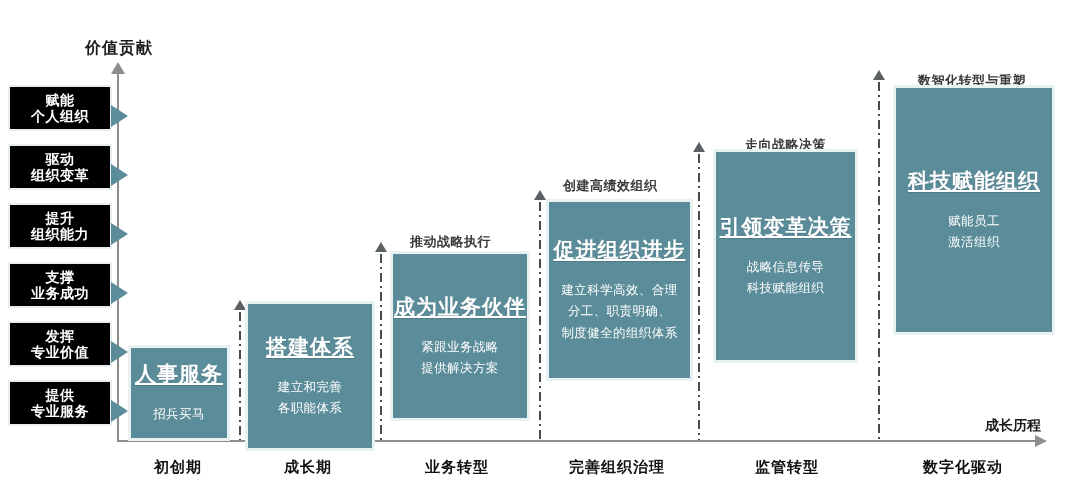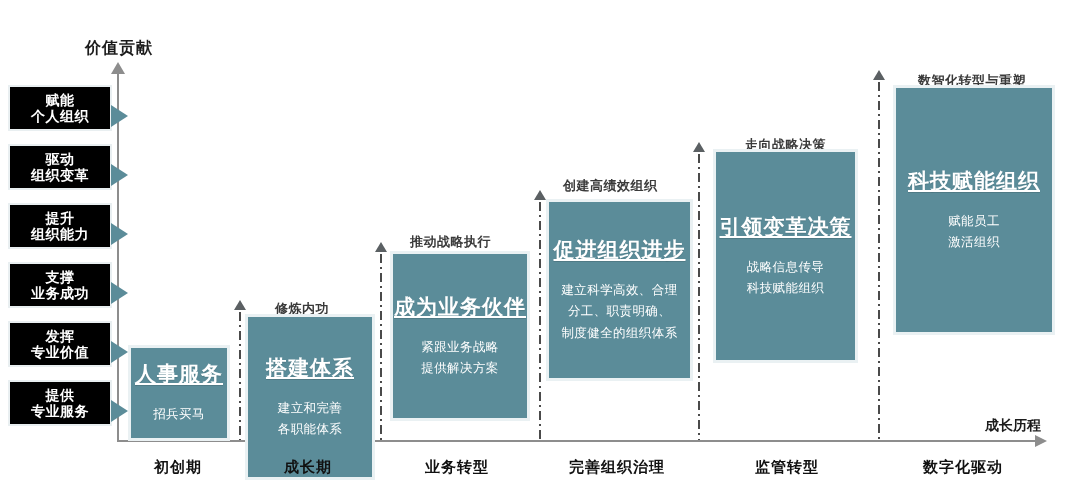--- a/index.html
+++ b/index.html
@@ -212,21 +212,21 @@
   <div class="cap" style="left:745px; top:136px;">走向战略决策</div>
   <div class="cap" style="left:918px; top:72px;">数智化转型与重塑</div>
 
   <div class="stage-box" style="left:131px; top:348px; width:96px;  height:90px;">
     <div class="bt">人事服务</div>
     <div class="bs">
       <div>招兵买马</div>
     </div>
   </div>
 
-  <div class="stage-box" style="left:248px; top:317px; width:124px; height:160px;">
+  <div class="stage-box" style="left:248px; top:304px; width:124px; height:144px;">
     <div class="bt">搭建体系</div>
     <div class="bs">
       <div>建立和完善</div>
       <div>各职能体系</div>
     </div>
   </div>
 
   <div class="stage-box" style="left:393px; top:254px; width:134px; height:164px;">
     <div class="bt">成为业务伙伴</div>
     <div class="bs">

